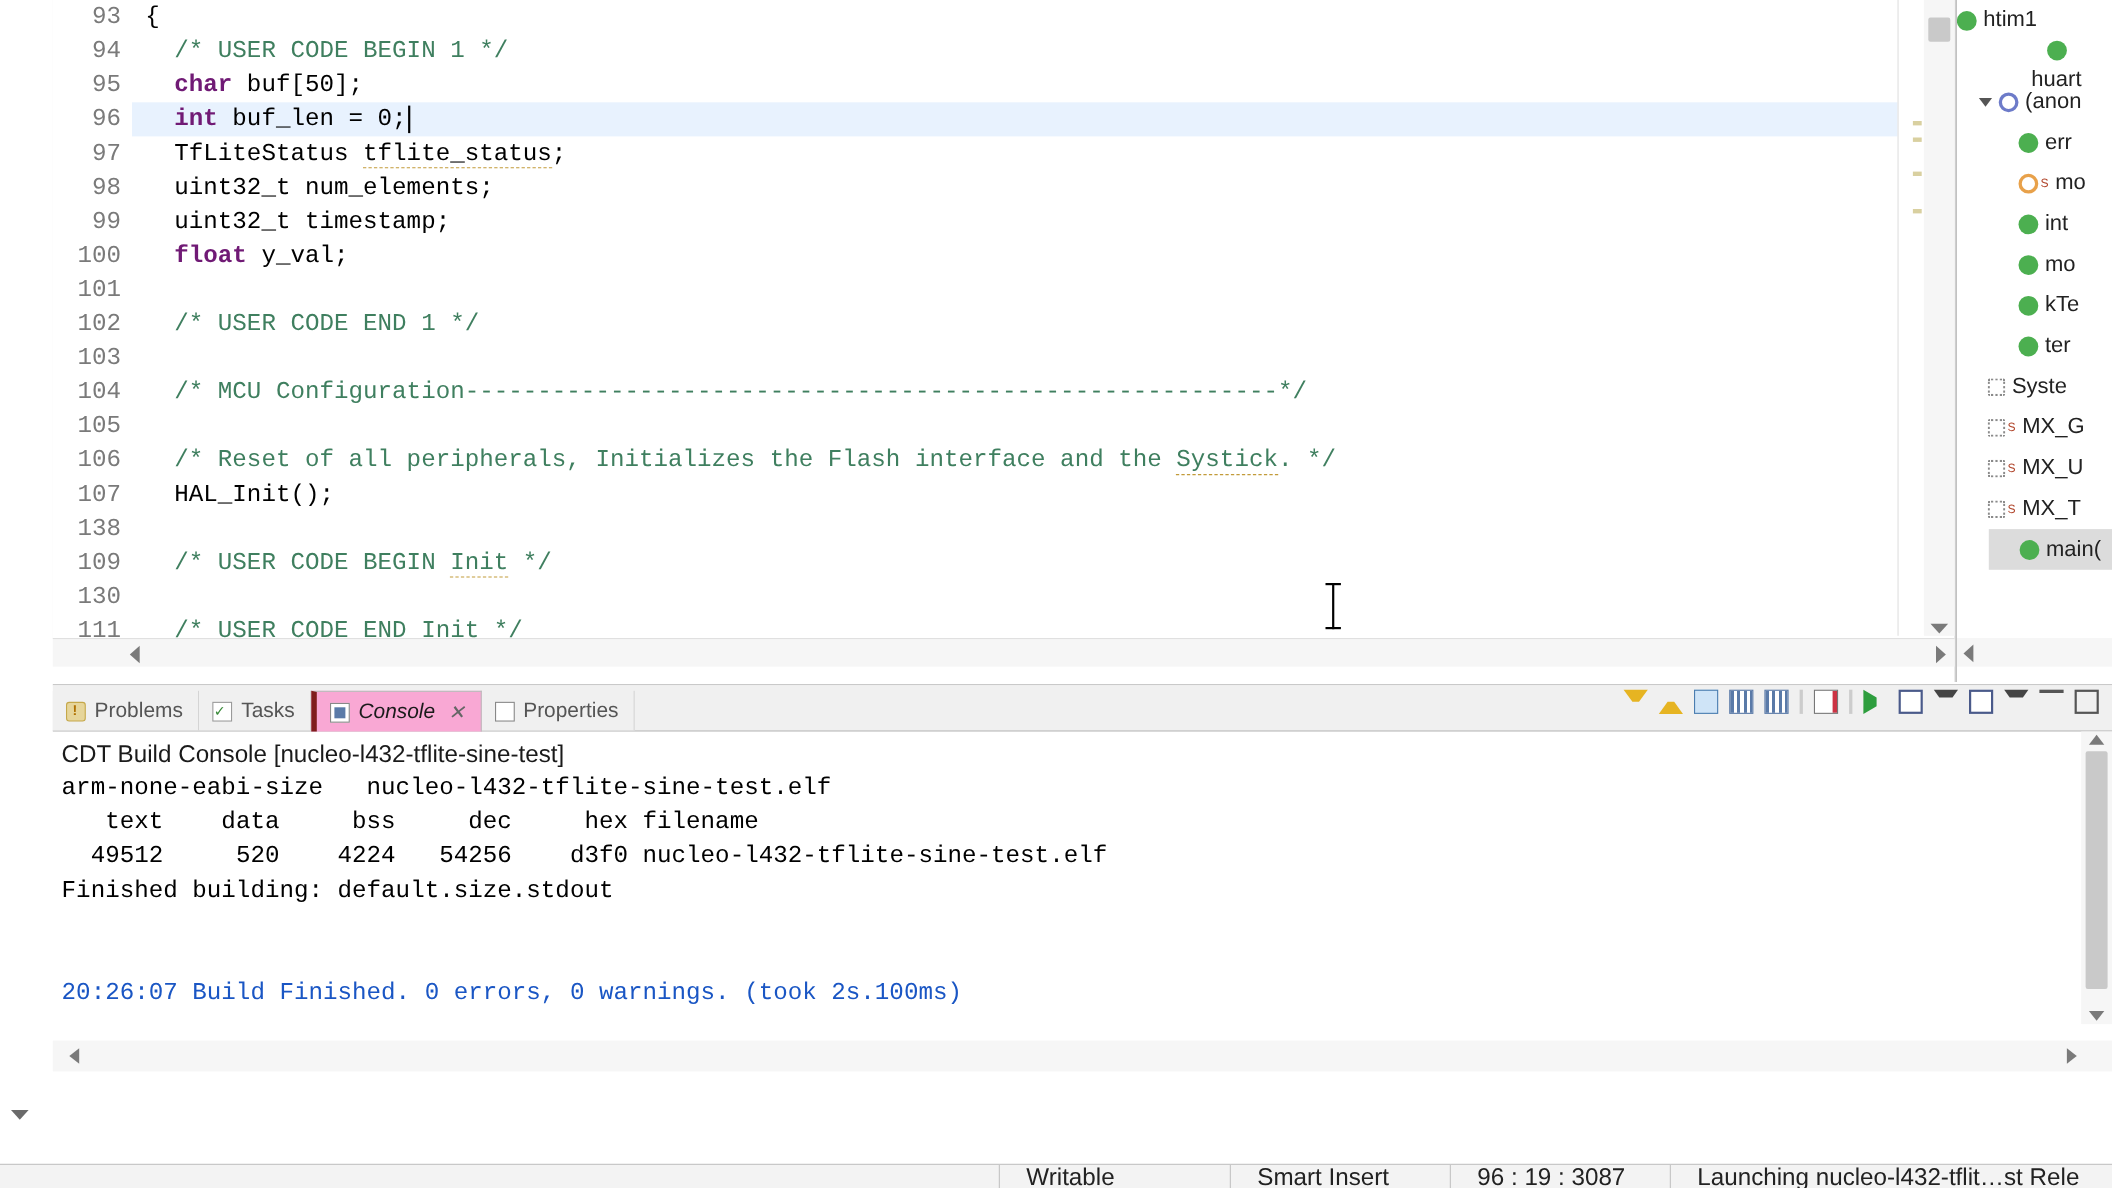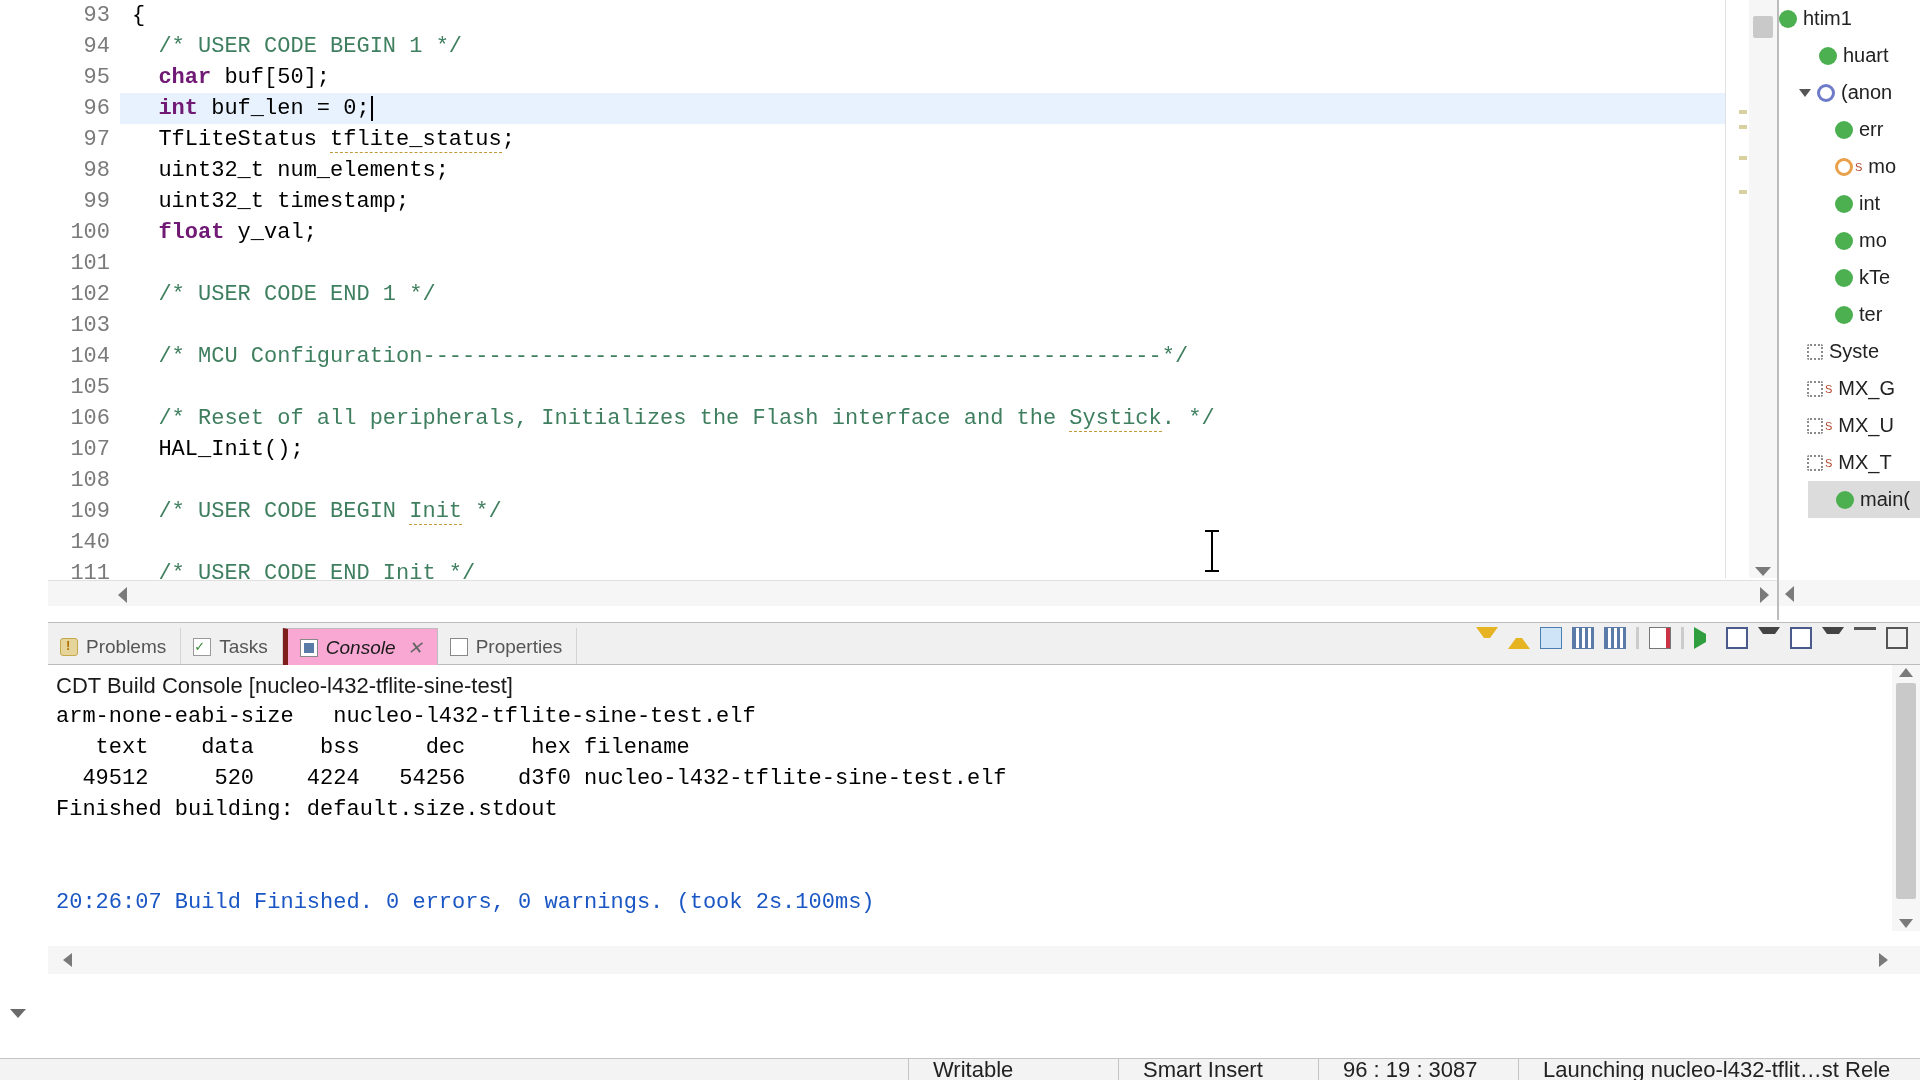--- a/index.html
+++ b/index.html
@@ -386,23 +386,23 @@
       <div class="gutter-line">98</div>
       <div class="gutter-line">99</div>
       <div class="gutter-line">100</div>
       <div class="gutter-line">101</div>
       <div class="gutter-line">102</div>
       <div class="gutter-line">103</div>
       <div class="gutter-line">104</div>
       <div class="gutter-line">105</div>
       <div class="gutter-line">106</div>
       <div class="gutter-line">107</div>
-      <div class="gutter-line">108</div>
+      <div class="gutter-line">138</div>
       <div class="gutter-line">109</div>
-      <div class="gutter-line">140</div>
+      <div class="gutter-line">130</div>
       <div class="gutter-line">111</div>
     </div>
   <div class="code-area" id="code-area">
     <div class="text-cursor-big" style="left:1091px; top:530px;"></div>
   <div class="code-line"><span class="tk-normal">{</span></div>
       <div class="code-line"><span class="tk-normal">  </span><span class="tk-comment">/* USER CODE BEGIN 1 */</span></div>
       <div class="code-line"><span class="tk-normal">  </span><span class="tk-keyword">char</span><span class="tk-normal"> buf[50];</span></div>
       <div class="code-line highlight"><span class="tk-normal">  </span><span class="tk-keyword">int</span><span class="tk-normal"> buf_len = 0;</span><span style="border-left: 2px solid rgb(0, 0, 0); margin-left: 1px;"></span></div>
       <div class="code-line"><span class="tk-normal">  </span><span class="tk-normal">TfLiteStatus </span><span class="tk-normal tk-underline">tflite_status</span><span class="tk-normal">;</span></div>
       <div class="code-line"><span class="tk-normal">  </span><span class="tk-normal">uint32_t num_elements;</span></div>
@@ -435,21 +435,21 @@
     <div class="arrow-left"></div>
     <div class="arrow-right"></div>
   </div>
 </div>
 
 <div class="outline" id="outline">
   <div class="outline-row" style="">
       <span class="outline-icon ico-green"></span>
       <span>htim1</span>
     </div>
-    <div class="outline-row" style="padding-left: 40px;">
+    <div class="outline-row" style="padding-left: 40px; flex-direction: column;">
       <span class="outline-icon ico-green"></span>
       <span>huart</span>
     </div>
     <div class="outline-row" style="padding-left: 14px;">
       <span class="ico-chevron"></span>
       <span class="ico-blue-ring"></span>
       <span>(anon</span>
     </div>
     <div class="outline-row" style="padding-left: 56px;">
       <span class="outline-icon ico-green"></span>

